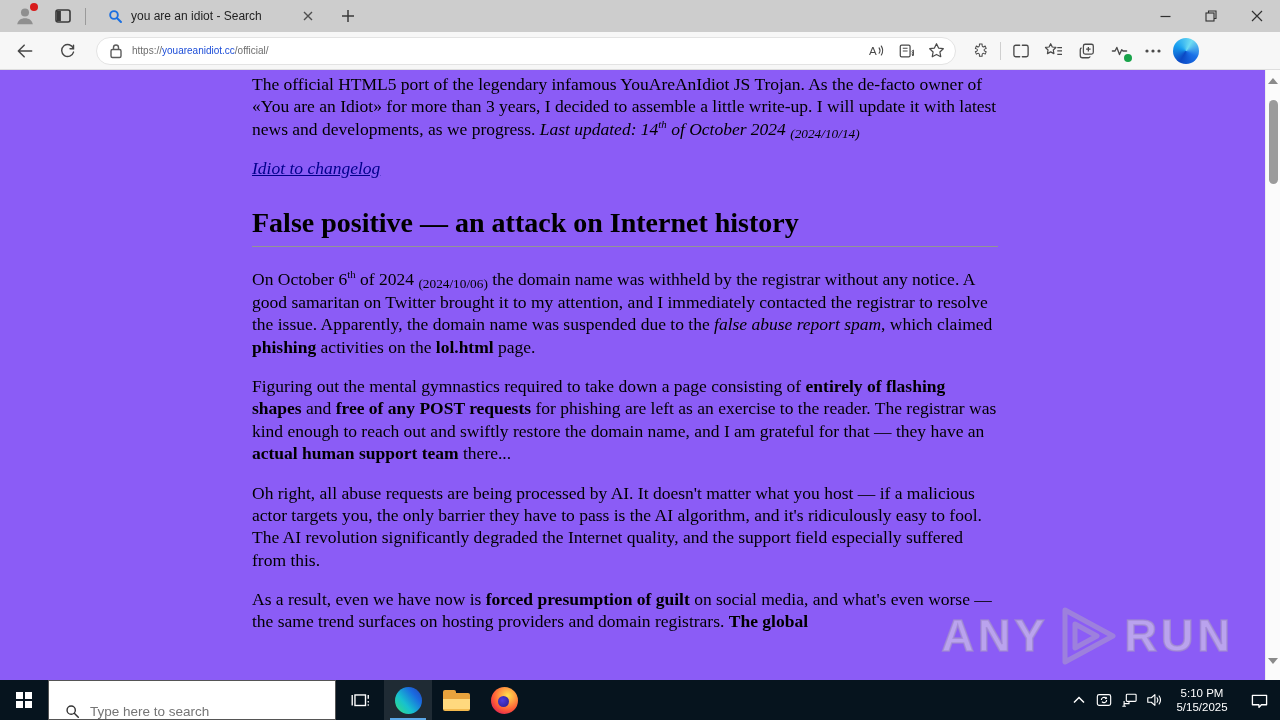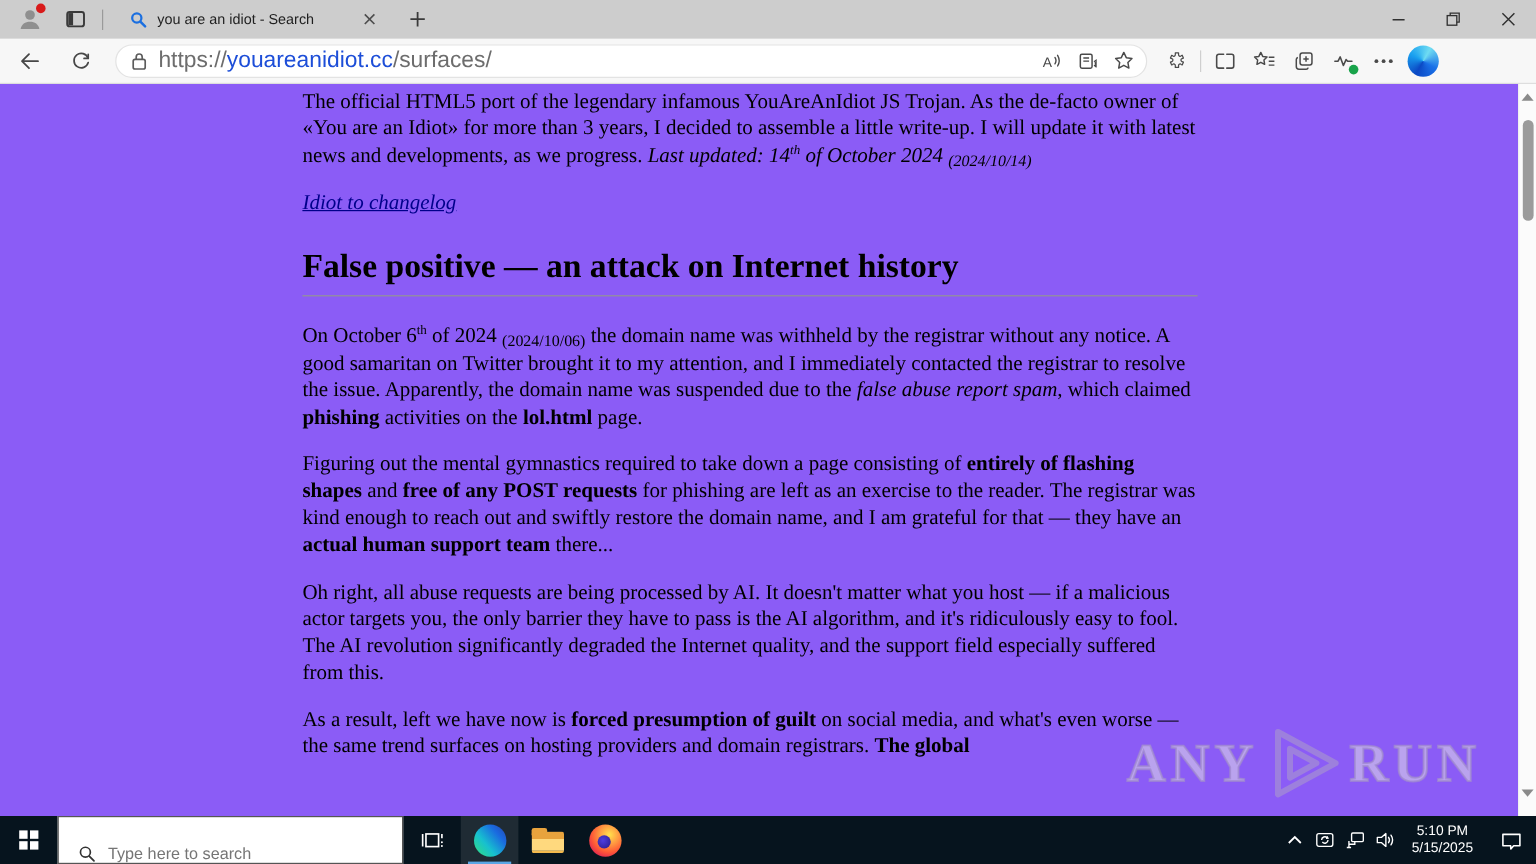--- a/index.html
+++ b/index.html
@@ -23,21 +23,21 @@
   .tab-title { flex:1; font-size:12px; color:#1f1f1f; white-space:nowrap; overflow:hidden; }
   .tab-close { width:18px; height:18px; display:flex; align-items:center; justify-content:center; border-radius:4px; }
   .newtab-btn { width:26px; height:26px; margin-left:10px; display:flex; align-items:center; justify-content:center; align-self:center; }
   .win-controls { position:absolute; right:0; top:0; height:32px; display:flex; }
   .win-btn { width:46px; height:32px; display:flex; align-items:center; justify-content:center; }
 
   
   .toolbar { height:38px; background:#f7f7f7; border-bottom:1px solid #dedede; display:flex; align-items:center; }
   .nav-btn { width:34px; height:30px; margin-left:8px; display:flex; align-items:center; justify-content:center; border-radius:6px; }
   .omnibox { margin-left:12px; width:860px; height:28px; background:#fff; border:1px solid #e3e3e3; border-radius:14px; display:flex; align-items:center; padding:0 4px 0 12px; }
-  .url { display:flex; align-items:center; font-size:19px; margin-left:9px; flex:1; white-space:nowrap; overflow:hidden; }
+  .url { display:flex; align-items:center; font-size:10px; margin-left:9px; flex:1; white-space:nowrap; overflow:hidden; }
   .url .dim { color:#6d6d6d; }
   .url .host { color:#1d4ed8; }
   .box-icon { width:30px; height:26px; display:flex; align-items:center; justify-content:center; border-radius:6px; flex:0 0 auto; }
   .toolbar-right { display:flex; align-items:center; margin-left:8px; }
   .tb-btn { width:33px; height:30px; display:flex; align-items:center; justify-content:center; border-radius:6px; position:relative; }
   .tb-sep { width:1px; height:18px; background:#cfcfcf; margin:0 3px; }
   .green-badge { position:absolute; right:4px; bottom:4px; width:8px; height:8px; border-radius:50%; background:#18a34a; }
   .copilot { width:26px; height:26px; border-radius:50%;
              background:conic-gradient(from 210deg,#0b48c4,#19a0f0,#6fdcf2,#1a71e8,#0b48c4); margin:0 8px 0 4px; }
 
@@ -57,21 +57,21 @@
 
   
   .scrollbar { position:absolute; top:0; right:0; bottom:0; width:15px; background:#fbfbfb; border-left:1px solid #efefef; }
   .sb-arrow { position:absolute; left:0; right:0; margin:auto; width:0; height:0; border-left:5px solid transparent; border-right:5px solid transparent; }
   .sb-up { top:8px; border-bottom:6px solid #8a8a8a; }
   .sb-down { bottom:16px; border-top:6px solid #8a8a8a; }
   .sb-thumb { position:absolute; top:30px; left:3px; width:9px; height:84px; border-radius:5px; background:#9b9b9b; }
 
   
   .watermark { position:absolute; right:46px; bottom:12px; display:flex; align-items:center; opacity:0.55; pointer-events:none; }
-  .wm-text { font-size:45px; font-weight:bold; letter-spacing:4px; color:rgba(235,235,231,0.9);font-family:Liberation Serif, serif;
+  .wm-text { font-size:45px; font-weight:bold; letter-spacing:4px; color:rgba(235,235,231,0.9);
              -webkit-text-stroke:1.6px rgba(178,178,172,0.75); }
   .wm-logo { margin:0 2px; }
 
   
   .taskbar { position:absolute; left:0; right:0; bottom:0; height:40px; background:#06141e; display:flex; align-items:stretch; color:#fff; }
   .tb-start { width:48px; display:flex; align-items:center; justify-content:center; }
   .start-grid { display:grid; grid-template-columns:7px 7px; grid-template-rows:7px 7px; gap:1.5px; }
   .start-grid span { background:#fff; }
   .tb-search { width:288px; background:#fff; border:1px solid #555; display:flex; align-items:flex-end; }
   .tb-search input { border:none; outline:none; width:200px; font-size:13.5px; color:#444; font-family:"Liberation Sans",sans-serif; background:transparent; }
@@ -192,21 +192,21 @@
     <div class="omnibox">
       <span>
         <svg width="14" height="16" viewBox="0 0 14 16">
             <rect x="2" y="6.5" width="10" height="8" rx="1.5" fill="none" stroke="#5c5c5c" stroke-width="1.4"></rect>
             <path d="M4.5 6.5V4.5a2.5 2.5 0 0 1 5 0v2" fill="none" stroke="#5c5c5c" stroke-width="1.4"></path>
           </svg>
       </span>
       <span class="url">
         <span class="dim">https://</span>
           <span class="host">youareanidiot.cc</span>
-          <span class="dim">/surfaces/</span>
+          <span class="dim">/official/</span>
       </span>
       <span class="box-icon">
         <span>
             <svg width="18" height="16" viewBox="0 0 20 18">
               <text x="2" y="14" font-family="Liberation Sans, sans-serif" font-size="13" fill="#4a4a4a">A</text>
               <path d="M13.5 5.5q2 3 0 6M16 3.5q3 5 0 10" fill="none" stroke="#4a4a4a" stroke-width="1.3" stroke-linecap="round"></path>
             </svg>
           </span>
       </span>
       <span class="box-icon">
@@ -283,21 +283,21 @@
 
   <div class="viewport">
     <div class="article">
         <p><span>The official HTML5 port of the legendary infamous YouAreAnIdiot JS Trojan. As the de-facto owner of «You are an Idiot» for more than 3 years, I decided to assemble a little write-up. I will update it with latest news and developments, as we progress. </span><span class="i">Last updated: 14</span><span class="i sup">th</span><span class="i"> of October 2024 </span><span class="i sub small">(2024/10/14)</span></p>
         <p><a href="#" class="changelog-link">Idiot to changelog</a></p>
         <h2>False positive — an attack on Internet history</h2>
         <hr>
         <p><span>On October 6</span><span class="sup">th</span><span> of 2024 </span><span class="sub small">(2024/10/06)</span><span> the domain name was withheld by the registrar without any notice. A good samaritan on Twitter brought it to my attention, and I immediately contacted the registrar to resolve the issue. Apparently, the domain name was suspended due to the </span><span class="i">false abuse report spam</span><span>, which claimed </span><span class="b">phishing</span><span> activities on the </span><span class="b">lol.html</span><span> page.</span></p>
         <p><span>Figuring out the mental gymnastics required to take down a page consisting of </span><span class="b">entirely of flashing shapes</span><span> and </span><span class="b">free of any POST requests</span><span> for phishing are left as an exercise to the reader. The registrar was kind enough to reach out and swiftly restore the domain name, and I am grateful for that — they have an </span><span class="b">actual human support team</span><span> there...</span></p>
         <p><span>Oh right, all abuse requests are being processed by AI. It doesn't matter what you host — if a malicious actor targets you, the only barrier they have to pass is the AI algorithm, and it's ridiculously easy to fool. The AI revolution significantly degraded the Internet quality, and the support field especially suffered from this.</span></p>
-        <p><span>As a result, left we have now is </span><span class="b">forced presumption of guilt</span><span> on social media, and what's even worse — the same trend surfaces on hosting providers and domain registrars. </span><span class="b">The global</span></p>
+        <p><span>As a result, even we have now is </span><span class="b">forced presumption of guilt</span><span> on social media, and what's even worse — the same trend surfaces on hosting providers and domain registrars. </span><span class="b">The global</span></p>
       </div>
 
     <div class="watermark">
       <span class="wm-text">ANY</span>
       <span class="wm-logo">
         <svg width="72" height="64" viewBox="0 0 72 64">
             <g fill="none" stroke="rgba(186,186,180,0.7)" stroke-width="5" stroke-linejoin="round">
               <polygon points="14,6 62,32 14,58"></polygon>
               <polygon points="24,20 46,32 24,44"></polygon>
             </g>

